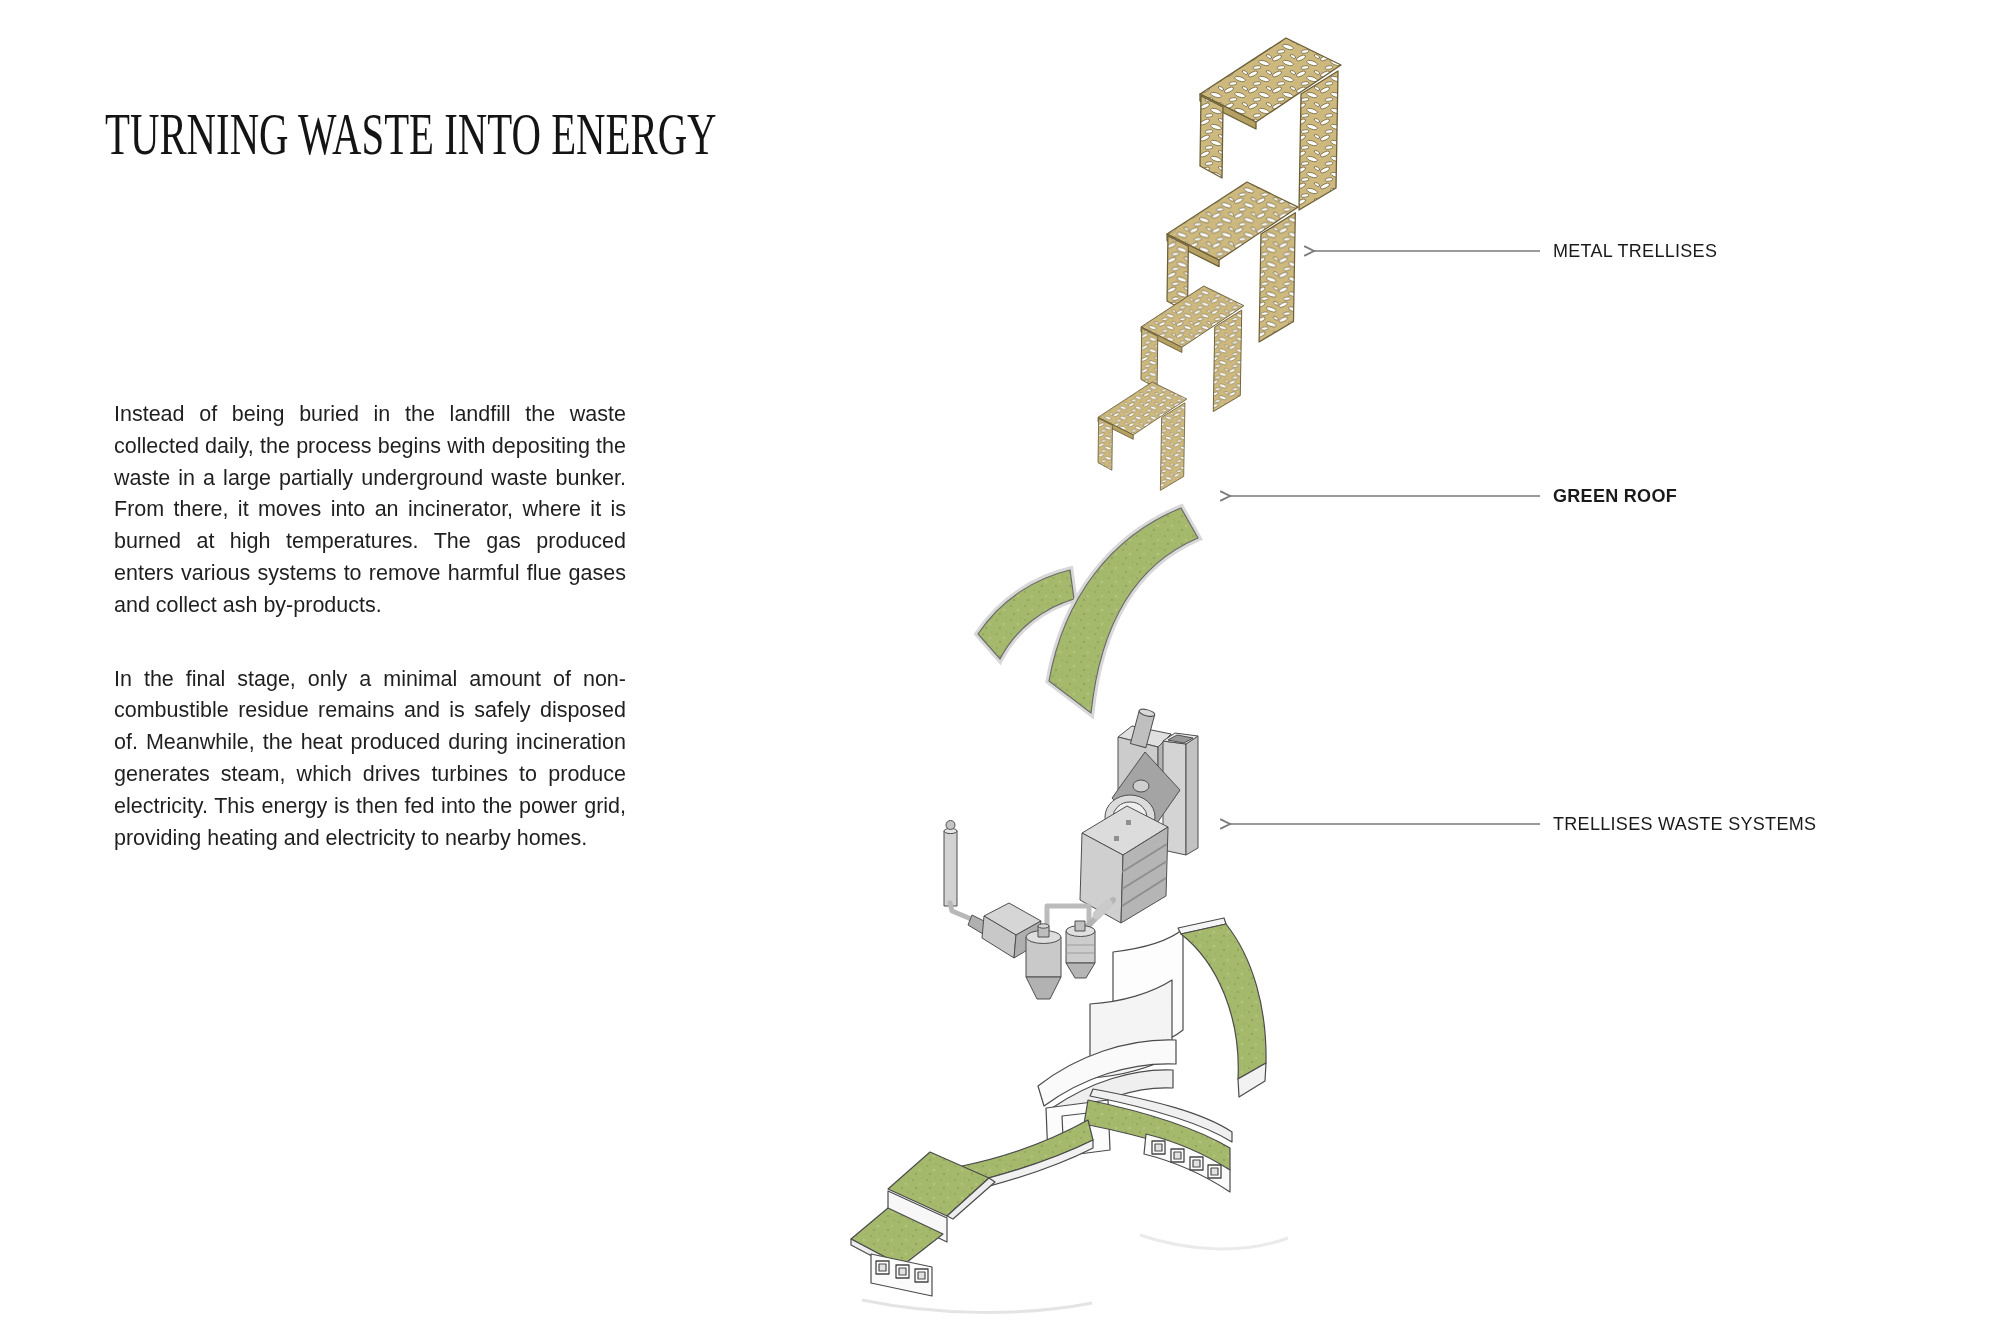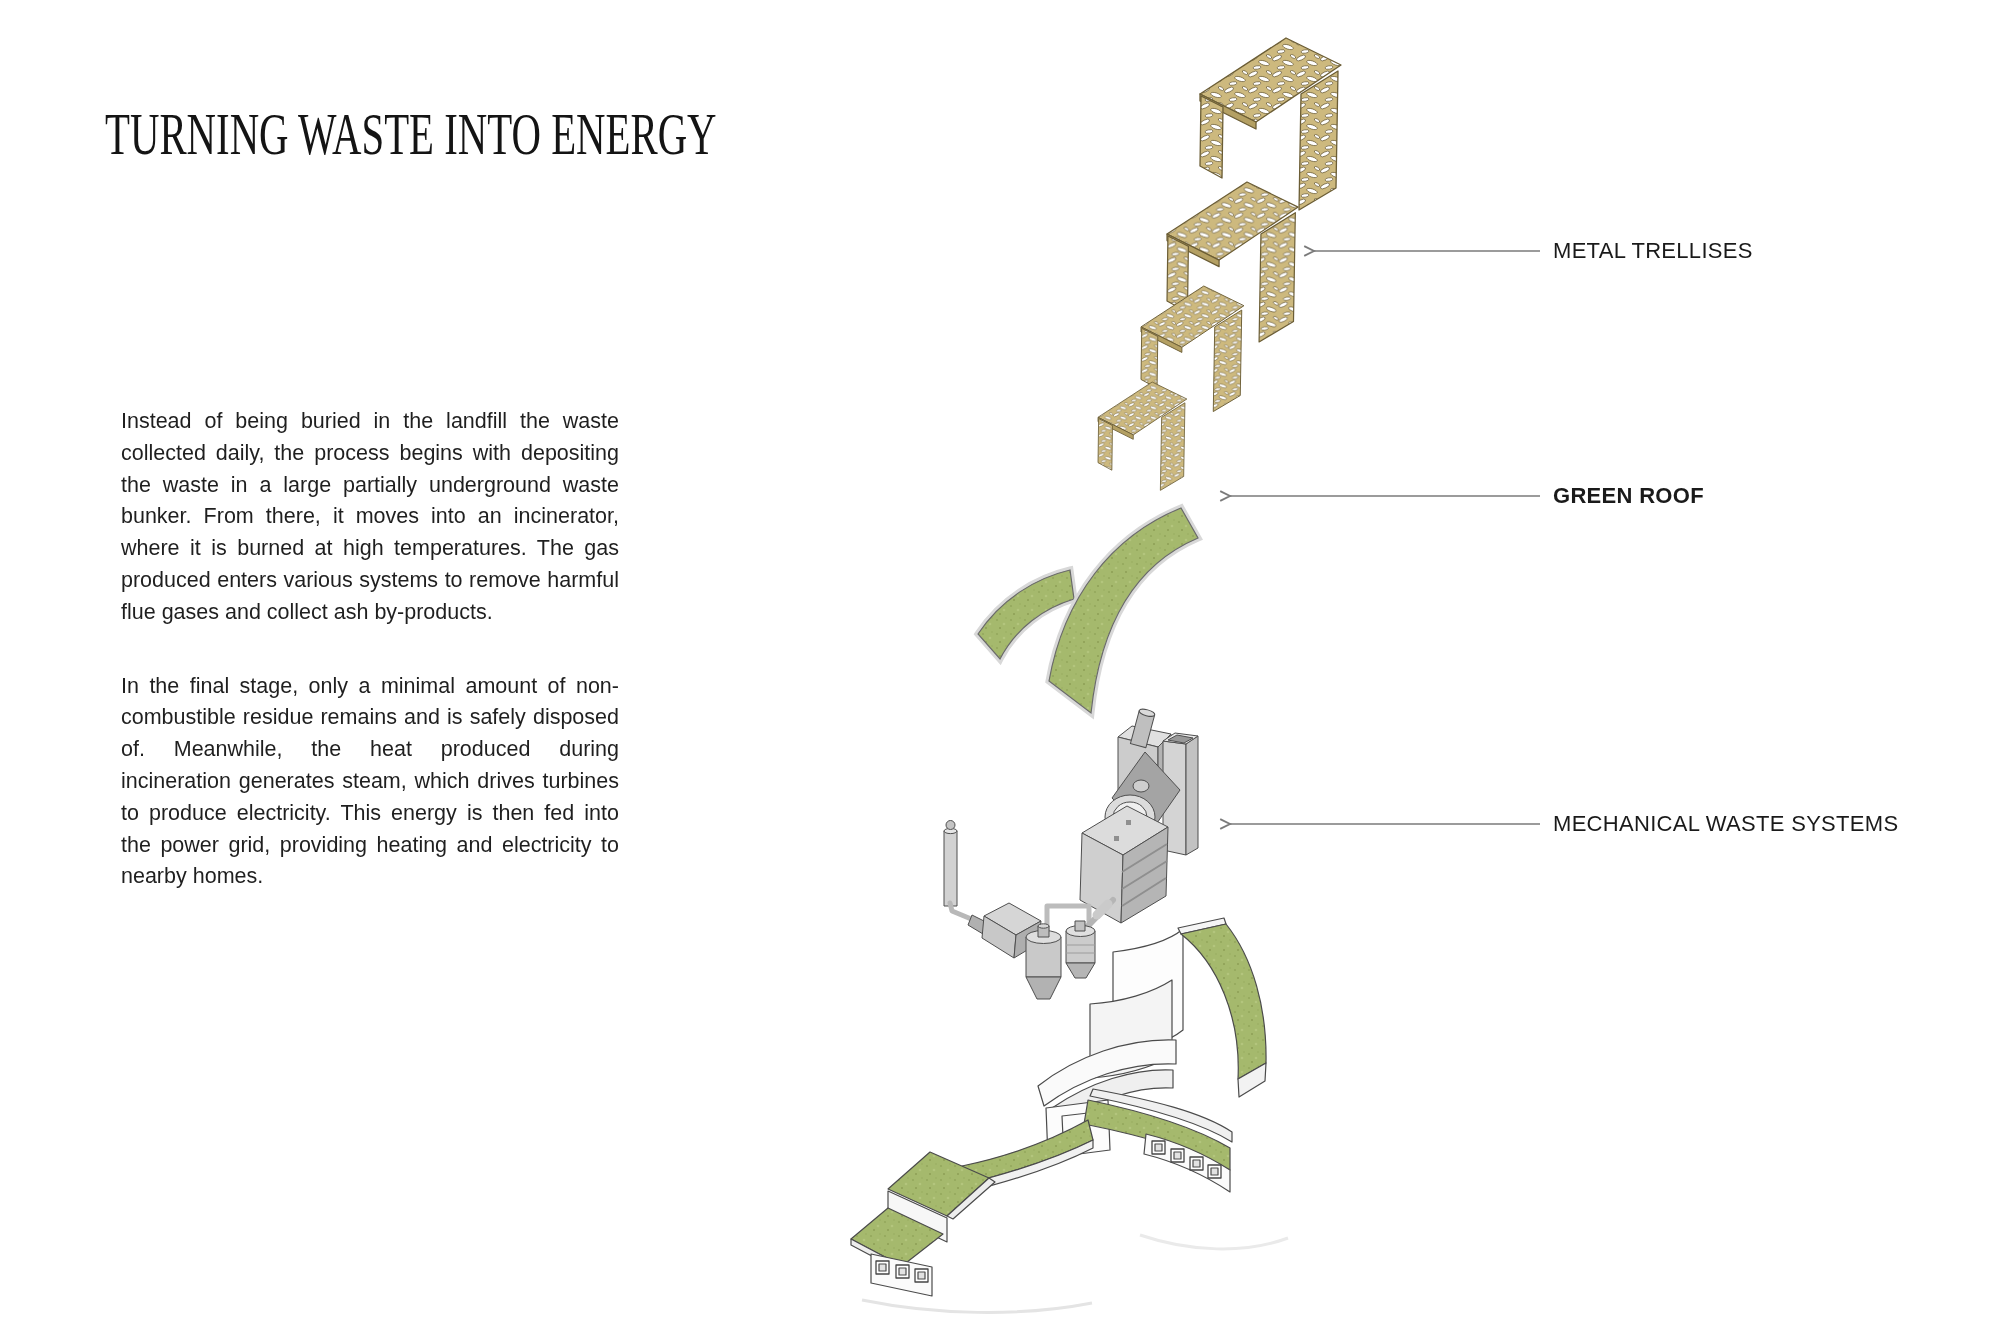--- a/index.html
+++ b/index.html
@@ -11,44 +11,44 @@
     position:absolute;left:105px;top:64px;
     font-family:"Liberation Serif", serif;
     font-size:60px;line-height:60px;font-weight:400;color:#141414;
     white-space:nowrap;letter-spacing:0px;
     transform:scaleX(0.68);transform-origin:left top;
   }
   .bodytext{
     position:absolute;left:105px;top:390px;width:530px;
     font-size:21.5px;line-height:31.8px;text-align:justify;color:#1f1f1f;
   }
-  .bodytext p{margin:16px;}
+  .bodytext p{margin:9px;}
   .bodytext p + p{margin-top:42px;}
   .callout-label{
     position:absolute;left:1553px;height:22px;line-height:22px;
-    font-size:22px;letter-spacing:0.3px;color:#1a1a1a;white-space:nowrap;
+    font-size:18px;letter-spacing:0.3px;color:#1a1a1a;white-space:nowrap;
   }
   #label-metal{top:240px;}
   #label-green{top:485px;font-weight:bold;}
   #label-mech{top:813px;}
   .diagram-svg{position:absolute;left:0;top:0;}
 </style>
 </head>
 <body>
 
 <h1 class="title">TURNING WASTE INTO ENERGY</h1>
 
 <div class="bodytext">
   <p>Instead of being buried in the landfill the waste collected daily, the process begins with depositing the waste in a large partially underground waste bunker. From there, it moves into an incinerator, where it is burned at high temperatures. The gas produced enters various systems to remove harmful flue gases and collect ash by-products.</p>
   <p>In the final stage, only a minimal amount of non-combustible residue remains and is safely disposed of. Meanwhile, the heat produced during incineration generates steam, which drives turbines to produce electricity. This energy is then fed into the power grid, providing heating and electricity to nearby homes.</p>
 </div>
 
 <div class="callout-label" id="label-metal">METAL TRELLISES</div>
 <div class="callout-label" id="label-green">GREEN ROOF</div>
-<div class="callout-label" id="label-mech">MECHANICAL WASTE SYSTEMS</div>
+<div class="callout-label" id="label-mech">TRELLISES WASTE SYSTEMS</div>
 
 <svg class="diagram-svg" width="2000" height="1333" viewBox="0 0 2000 1333">
   <defs>
     <pattern id="perf" width="24" height="16" patternUnits="userSpaceOnUse">
       <rect width="24" height="16" fill="#cdb97e"></rect>
       <g fill="#ffffff" stroke="#55461f" stroke-width="0.6">
         <ellipse cx="5" cy="4" rx="5" ry="2" transform="rotate(-25 5 4)"></ellipse>
         <ellipse cx="16" cy="9" rx="5.5" ry="2.1" transform="rotate(18 16 9)"></ellipse>
         <ellipse cx="9" cy="13.5" rx="4" ry="1.7" transform="rotate(-8 9 13.5)"></ellipse>
         <ellipse cx="21" cy="2.5" rx="3" ry="1.4" transform="rotate(32 21 2.5)"></ellipse>

